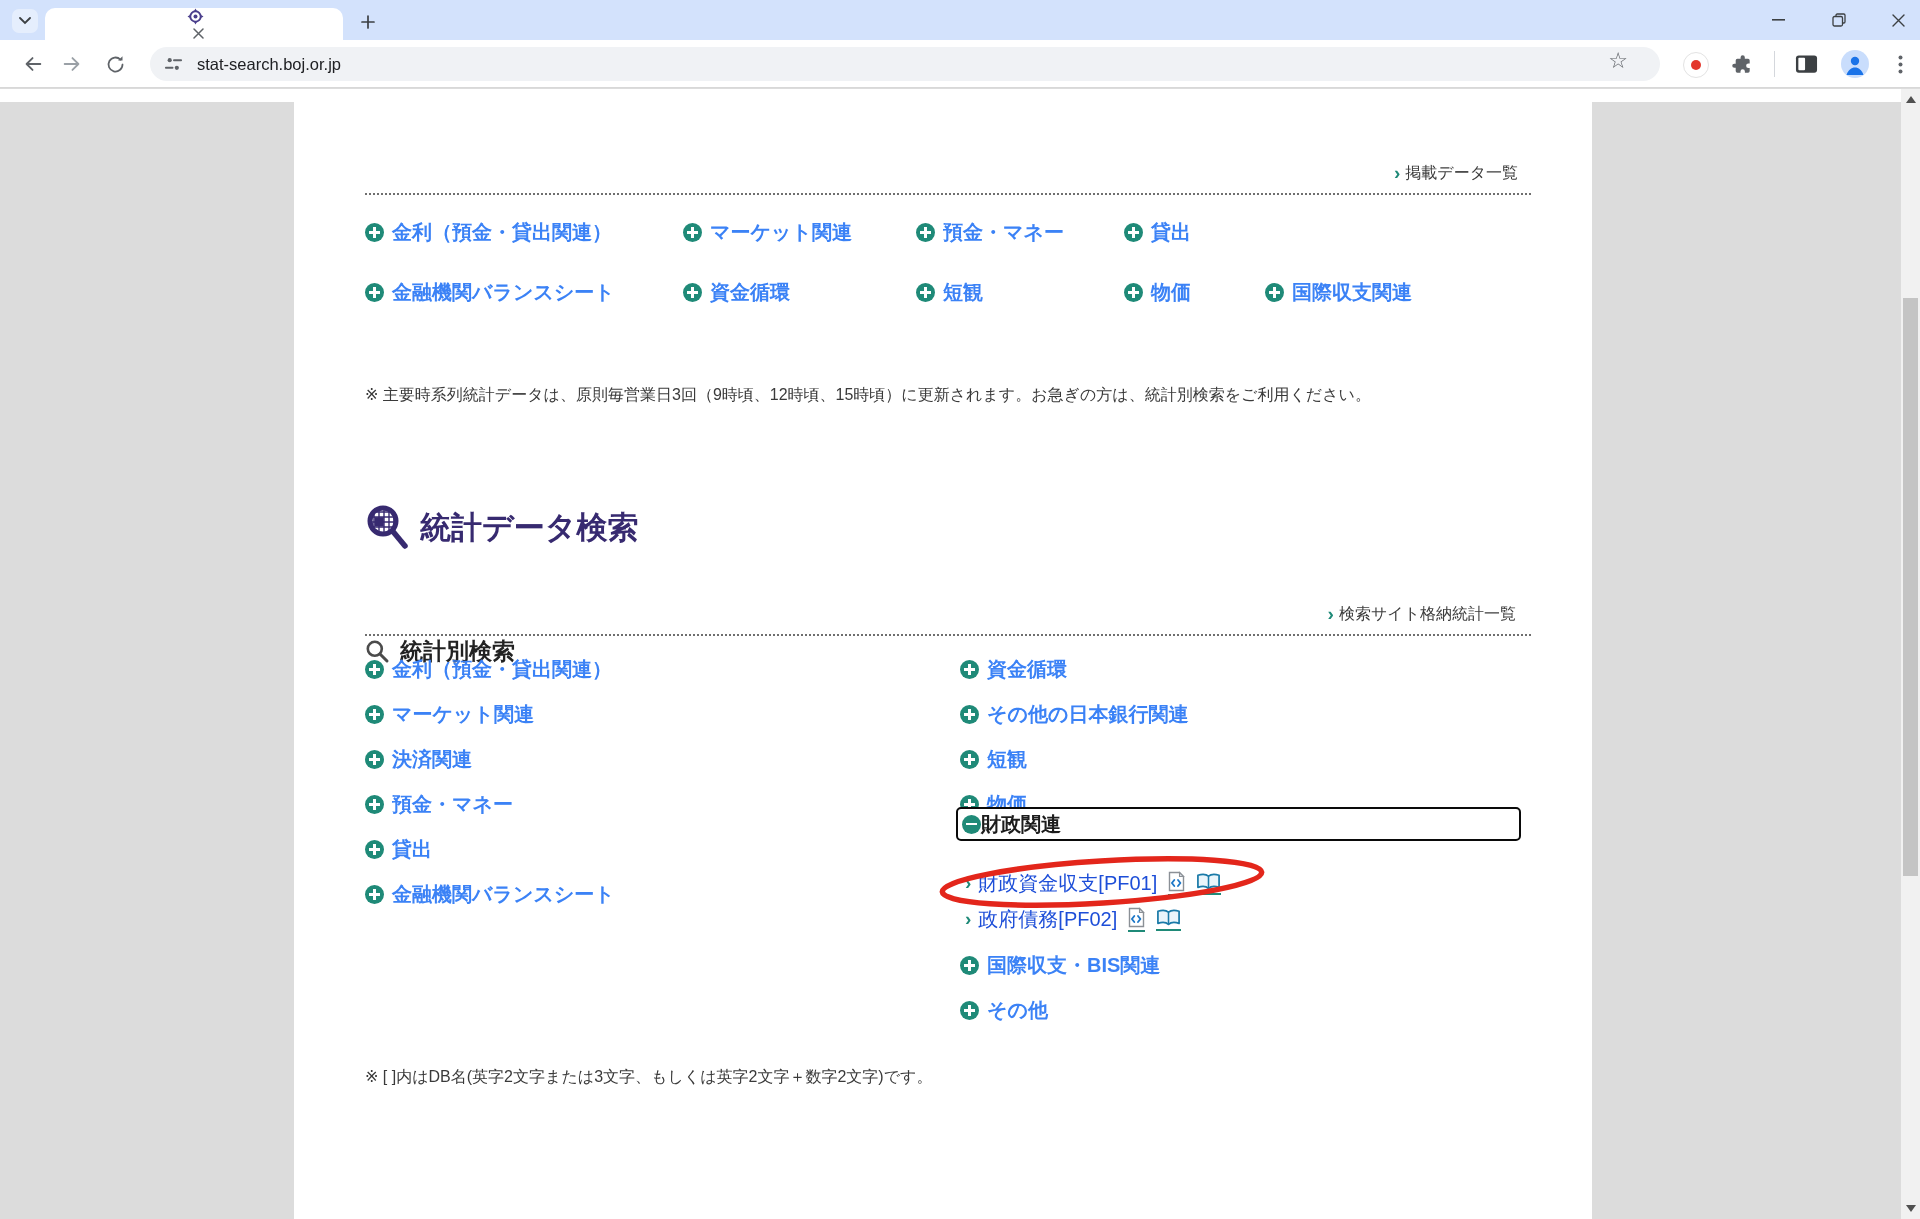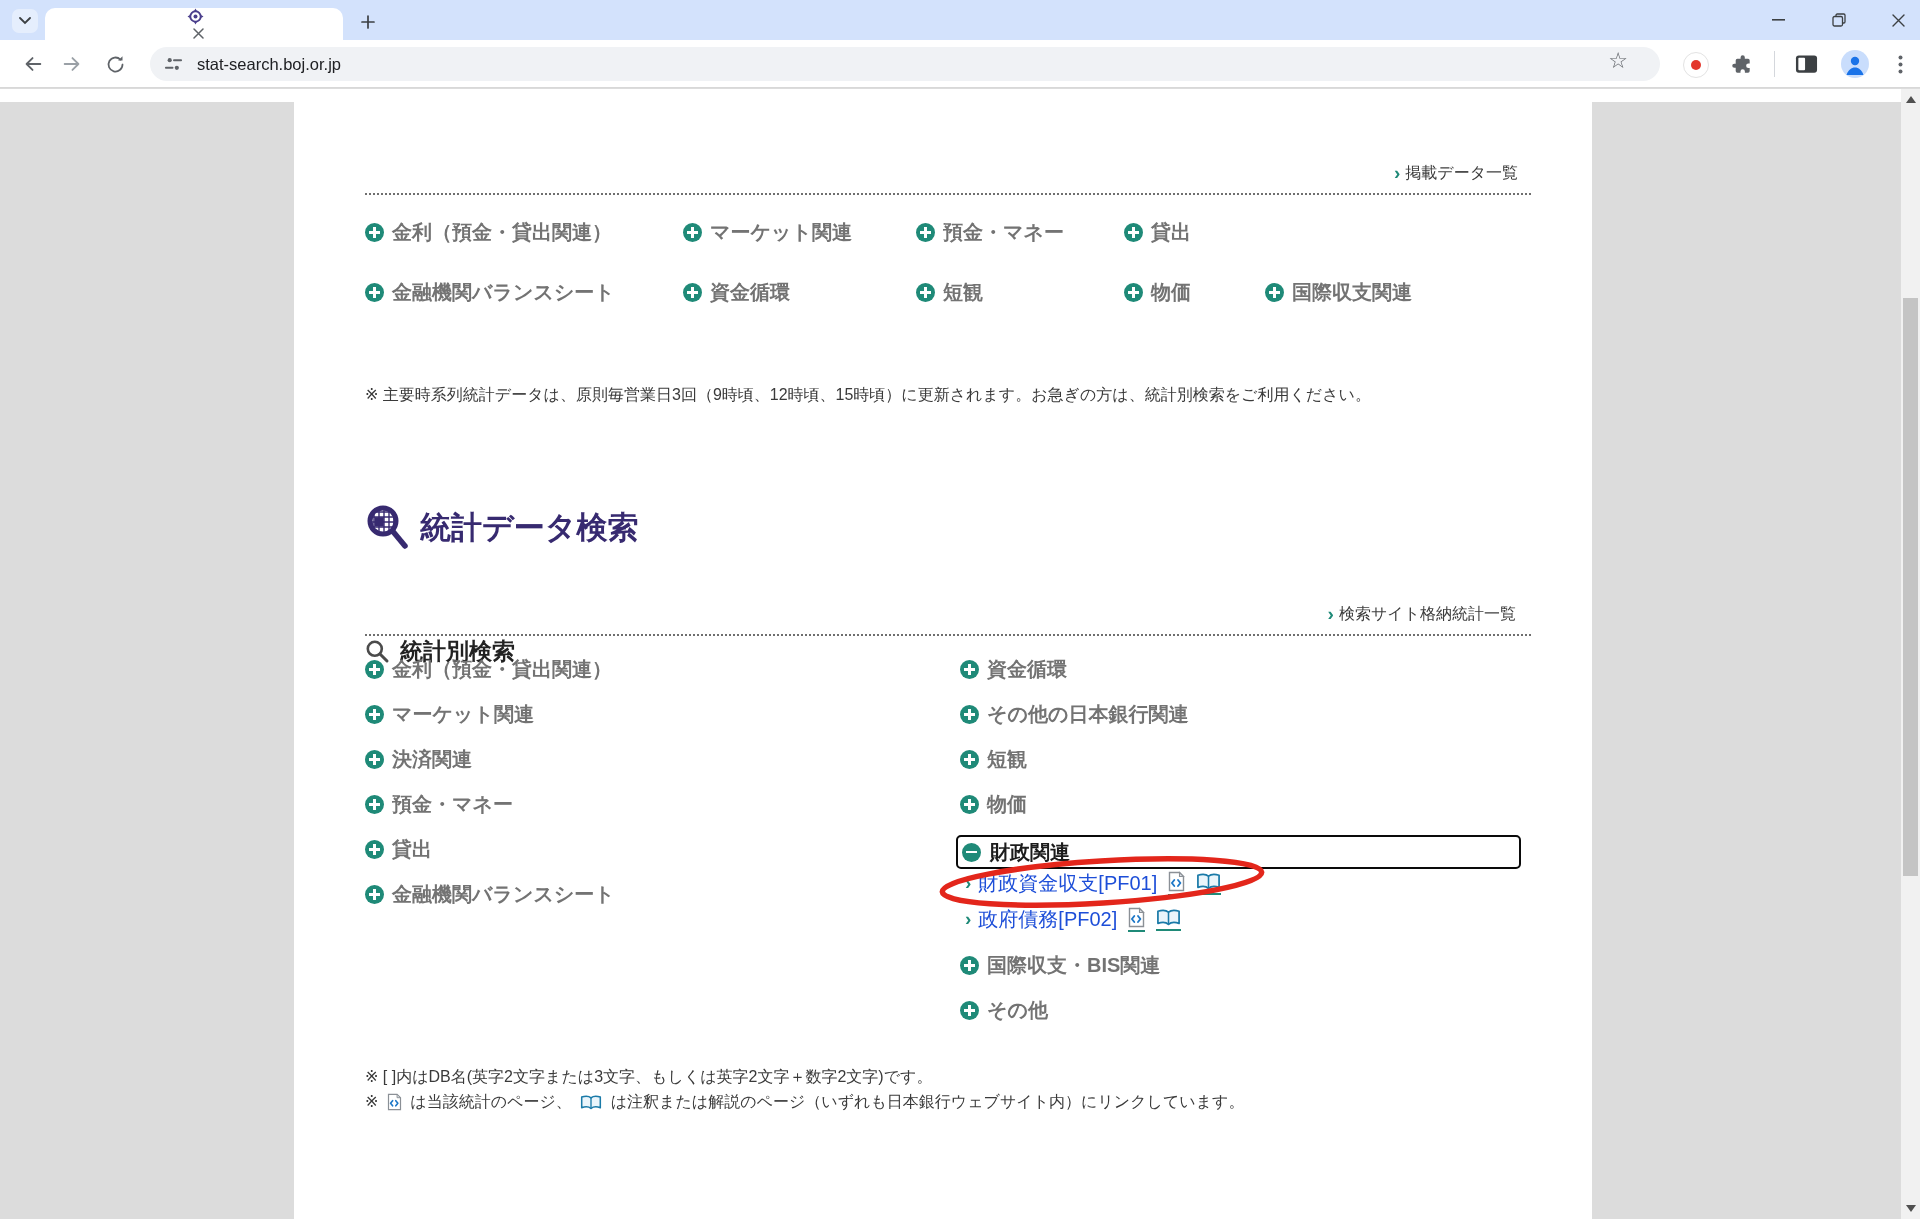--- a/index.html
+++ b/index.html
@@ -49,28 +49,28 @@
   .h1-title{font-size:25px;font-weight:700;color:#222;}
   .h2-title{font-size:31px;font-weight:700;color:#372a70;}
   .h3-title{font-size:23px;font-weight:700;color:#222;}
   .dotline{position:absolute;left:71px;width:1166px;border-top:2px dotted #6f6f6f;height:0;}
   .toplink{position:absolute;display:flex;align-items:center;gap:5px;font-size:16px;color:#3c3c3c;cursor:pointer;}
   .chev{color:#1f8a78;font-weight:700;font-size:19px;line-height:1;transform:translateY(-1px);}
   .note{position:absolute;left:71px;font-size:16px;color:#3a3a3a;white-space:nowrap;}
 
   .linkrow{position:absolute;left:71px;display:grid;grid-template-columns:318px 233px 208px 141px auto;height:26px;}
   .link-item{display:inline-flex;align-items:center;gap:8px;cursor:pointer;white-space:nowrap;}
-  .link-item .lbl{font-size:20px;font-weight:700;color:#737373;}
+  .link-item .lbl{font-size:20px;font-weight:700;color:#3b82f6;}
   .abs{position:absolute;}
   .pmicon{position:relative;width:19px;height:19px;border-radius:50%;background:#1f8a78;flex:0 0 auto;}
   .pmicon::before{content:"";position:absolute;left:4px;top:8.2px;width:11px;height:2.6px;background:#fff;}
   .pmicon.plus::after{content:"";position:absolute;left:8.2px;top:4px;width:2.6px;height:11px;background:#fff;}
 
-  .focusbox{position:absolute;left:662px;top:746px;width:565px;height:34px;border:2px solid #0a0a0a;border-radius:5px;
-            display:flex;align-items:center;gap:9px;padding-left:4px;background:#fff;cursor:pointer;}
+  .focusbox{position:absolute;left:662px;top:718px;width:565px;height:34px;border:2px solid #0a0a0a;border-radius:5px;
+            display:flex;align-items:center;padding-left:4px;background:#fff;cursor:pointer;}
   .focusbox .lbl{font-size:20px;font-weight:700;color:#1c1c1c;}
   .subrow{position:absolute;display:flex;align-items:center;gap:7px;cursor:pointer;white-space:nowrap;}
   .subrow .lbl{font-size:20px;font-weight:400;color:#1d4ed8;}
   .iconlink{display:inline-flex;border-bottom:2px solid #1f8a78;padding-bottom:2px;margin-left:4px;cursor:pointer;}
 
   .annotation{position:absolute;inset:0;pointer-events:none;}
   .inline-ic{display:inline-block;vertical-align:-4px;margin:0 4px;}
 </style>
 </head>
 <body>
@@ -346,34 +346,20 @@
       <span class="link-item abs" style="left:666px;top:863px;">
           <i class="pmicon plus"></i>
           <span class="lbl">国際収支・BIS関連</span>
         </span>
       <span class="link-item abs" style="left:666px;top:908px;">
           <i class="pmicon plus"></i>
           <span class="lbl">その他</span>
         </span>
 
       <div class="note" style="top:978px;">※ [ ]内はDB名(英字2文字または3文字、もしくは英字2文字＋数字2文字)です。</div>
-      <div class="note" style="top:1003px;">
-        <span>※</span>
-        <svg class="inline-ic" width="15" height="18" viewBox="0 0 17 21">
-          <path d="M1.5 1.5h10l4 4v14h-14z" fill="#fff" stroke="#8b9096" stroke-width="1.4"></path>
-          <path d="M11.5 1.5v4h4z" fill="#dfe3e8" stroke="#8b9096" stroke-width="1.1"></path>
-          <path d="M6.3 9l-2.4 3 2.4 3M10 9l2.4 3-2.4 3" fill="none" stroke="#1e78c8" stroke-width="1.9" stroke-linecap="round" stroke-linejoin="round"></path>
-        </svg>
-        <span>は当該統計のページ、</span>
-        <svg class="inline-ic" width="22" height="17" viewBox="0 0 26 19">
-          <path d="M13 4C10.6 1.9 6.4 1.6 2 3v12.6c4.4-1.4 8.6-1.1 11 1 2.4-2.1 6.6-2.4 11-1V3c-4.4-1.4-8.6-1.1-11 1z" fill="#eaf5fb" stroke="#1a7aa8" stroke-width="1.8" stroke-linejoin="round"></path>
-          <path d="M13 4v12.6" stroke="#1a7aa8" stroke-width="1.6"></path>
-        </svg>
-        <span>は注釈または解説のページ（いずれも日本銀行ウェブサイト内）にリンクしています。</span>
-      </div>
     </div>
 
     <div class="scrollbar">
       <div class="sb-arrow sb-up">
           <i class="tri-up"></i>
         </div>
       <div class="sb-thumb"></div>
       <div class="sb-arrow sb-down">
           <i class="tri-down"></i>
         </div>

